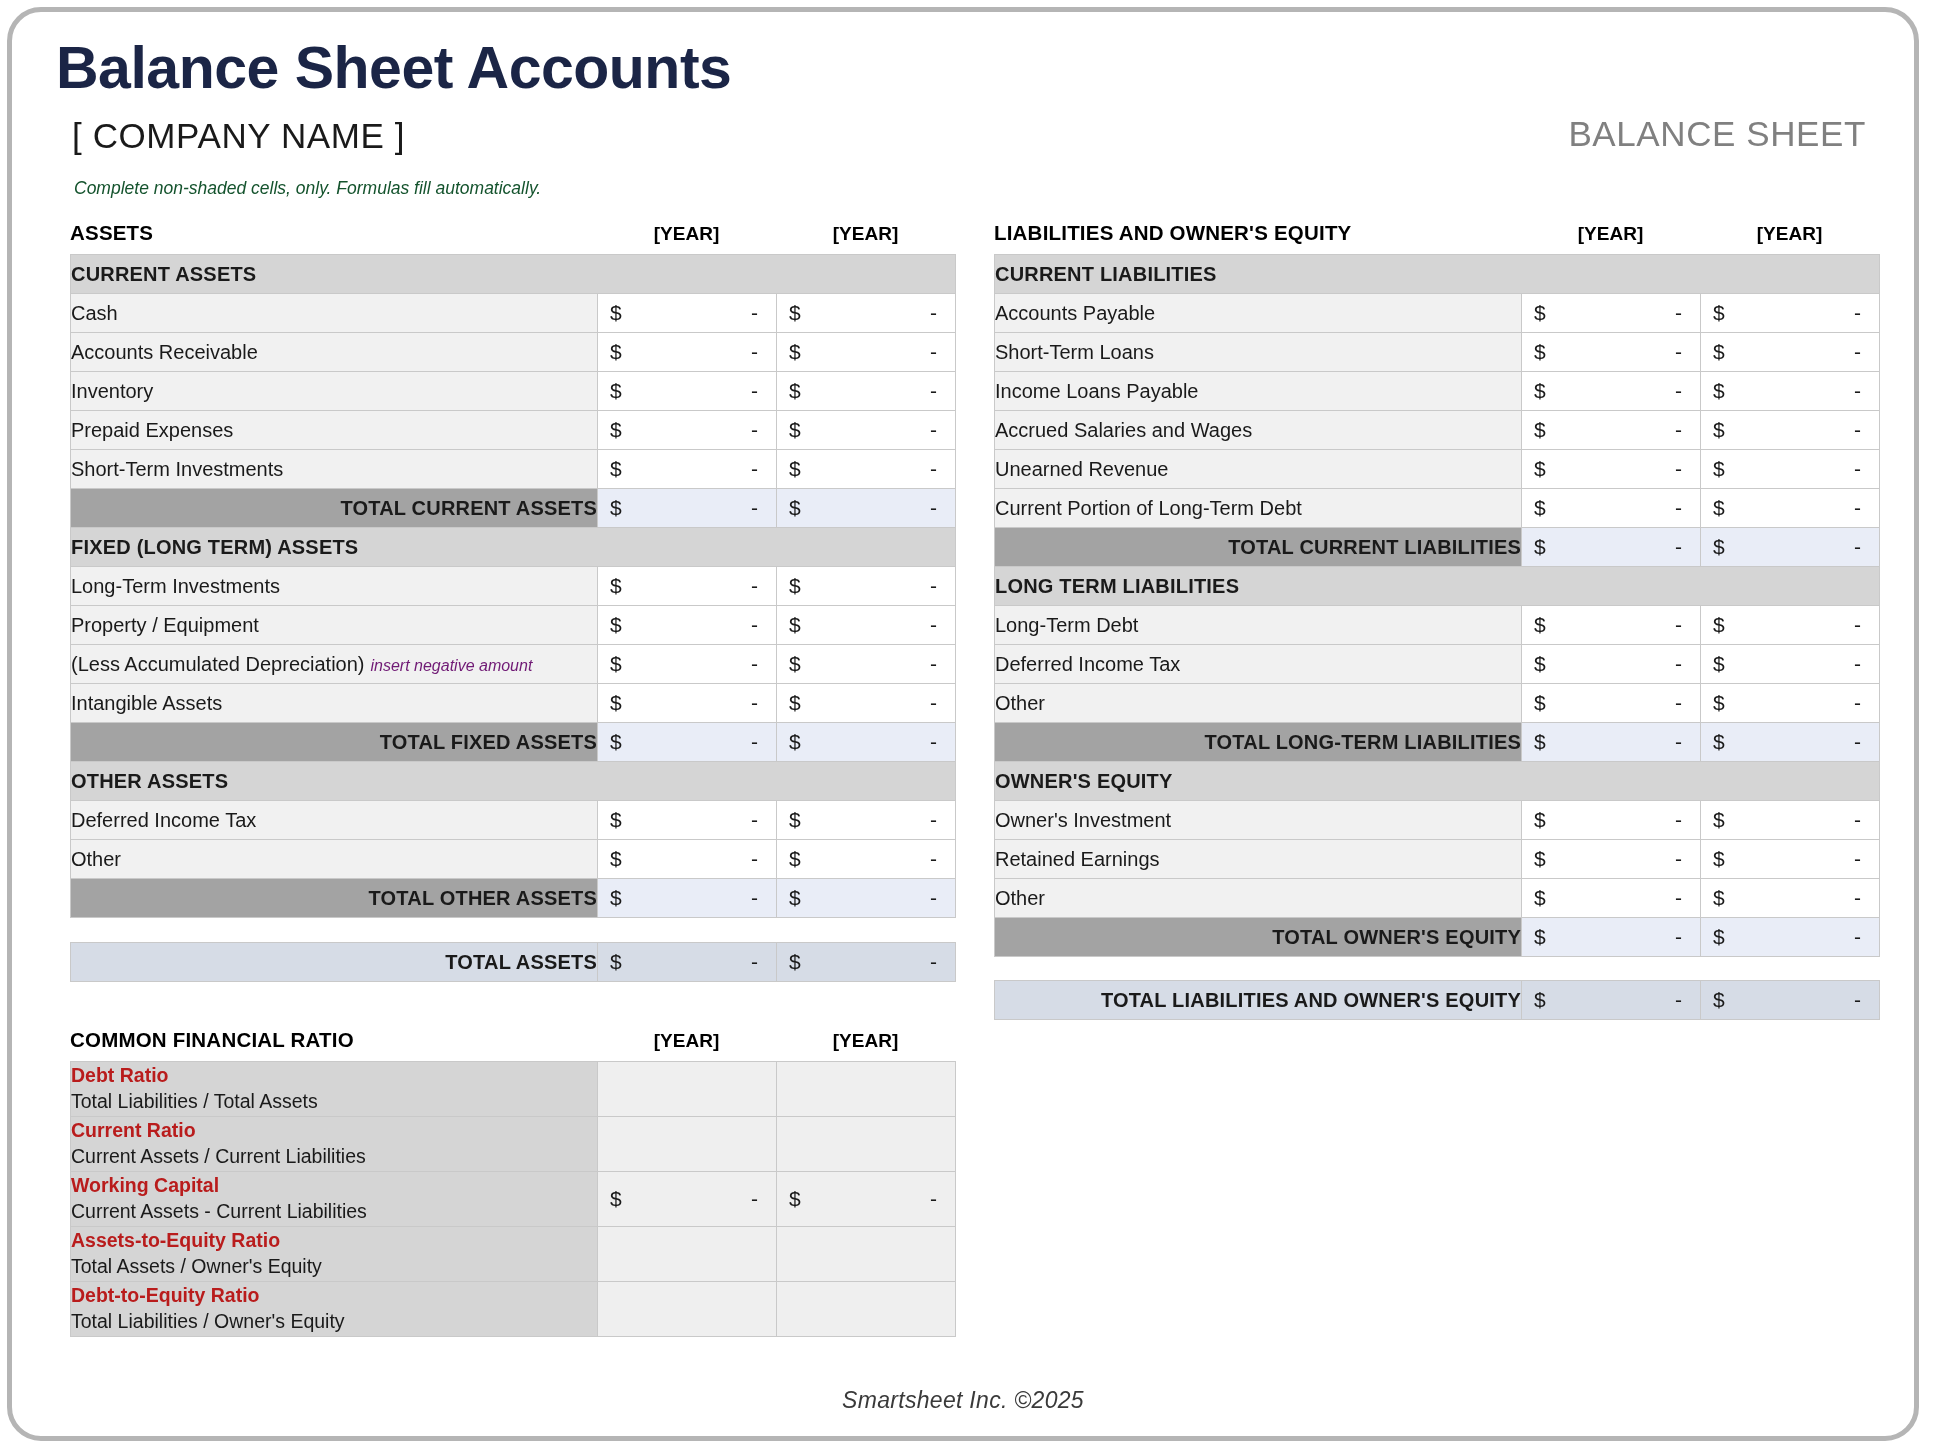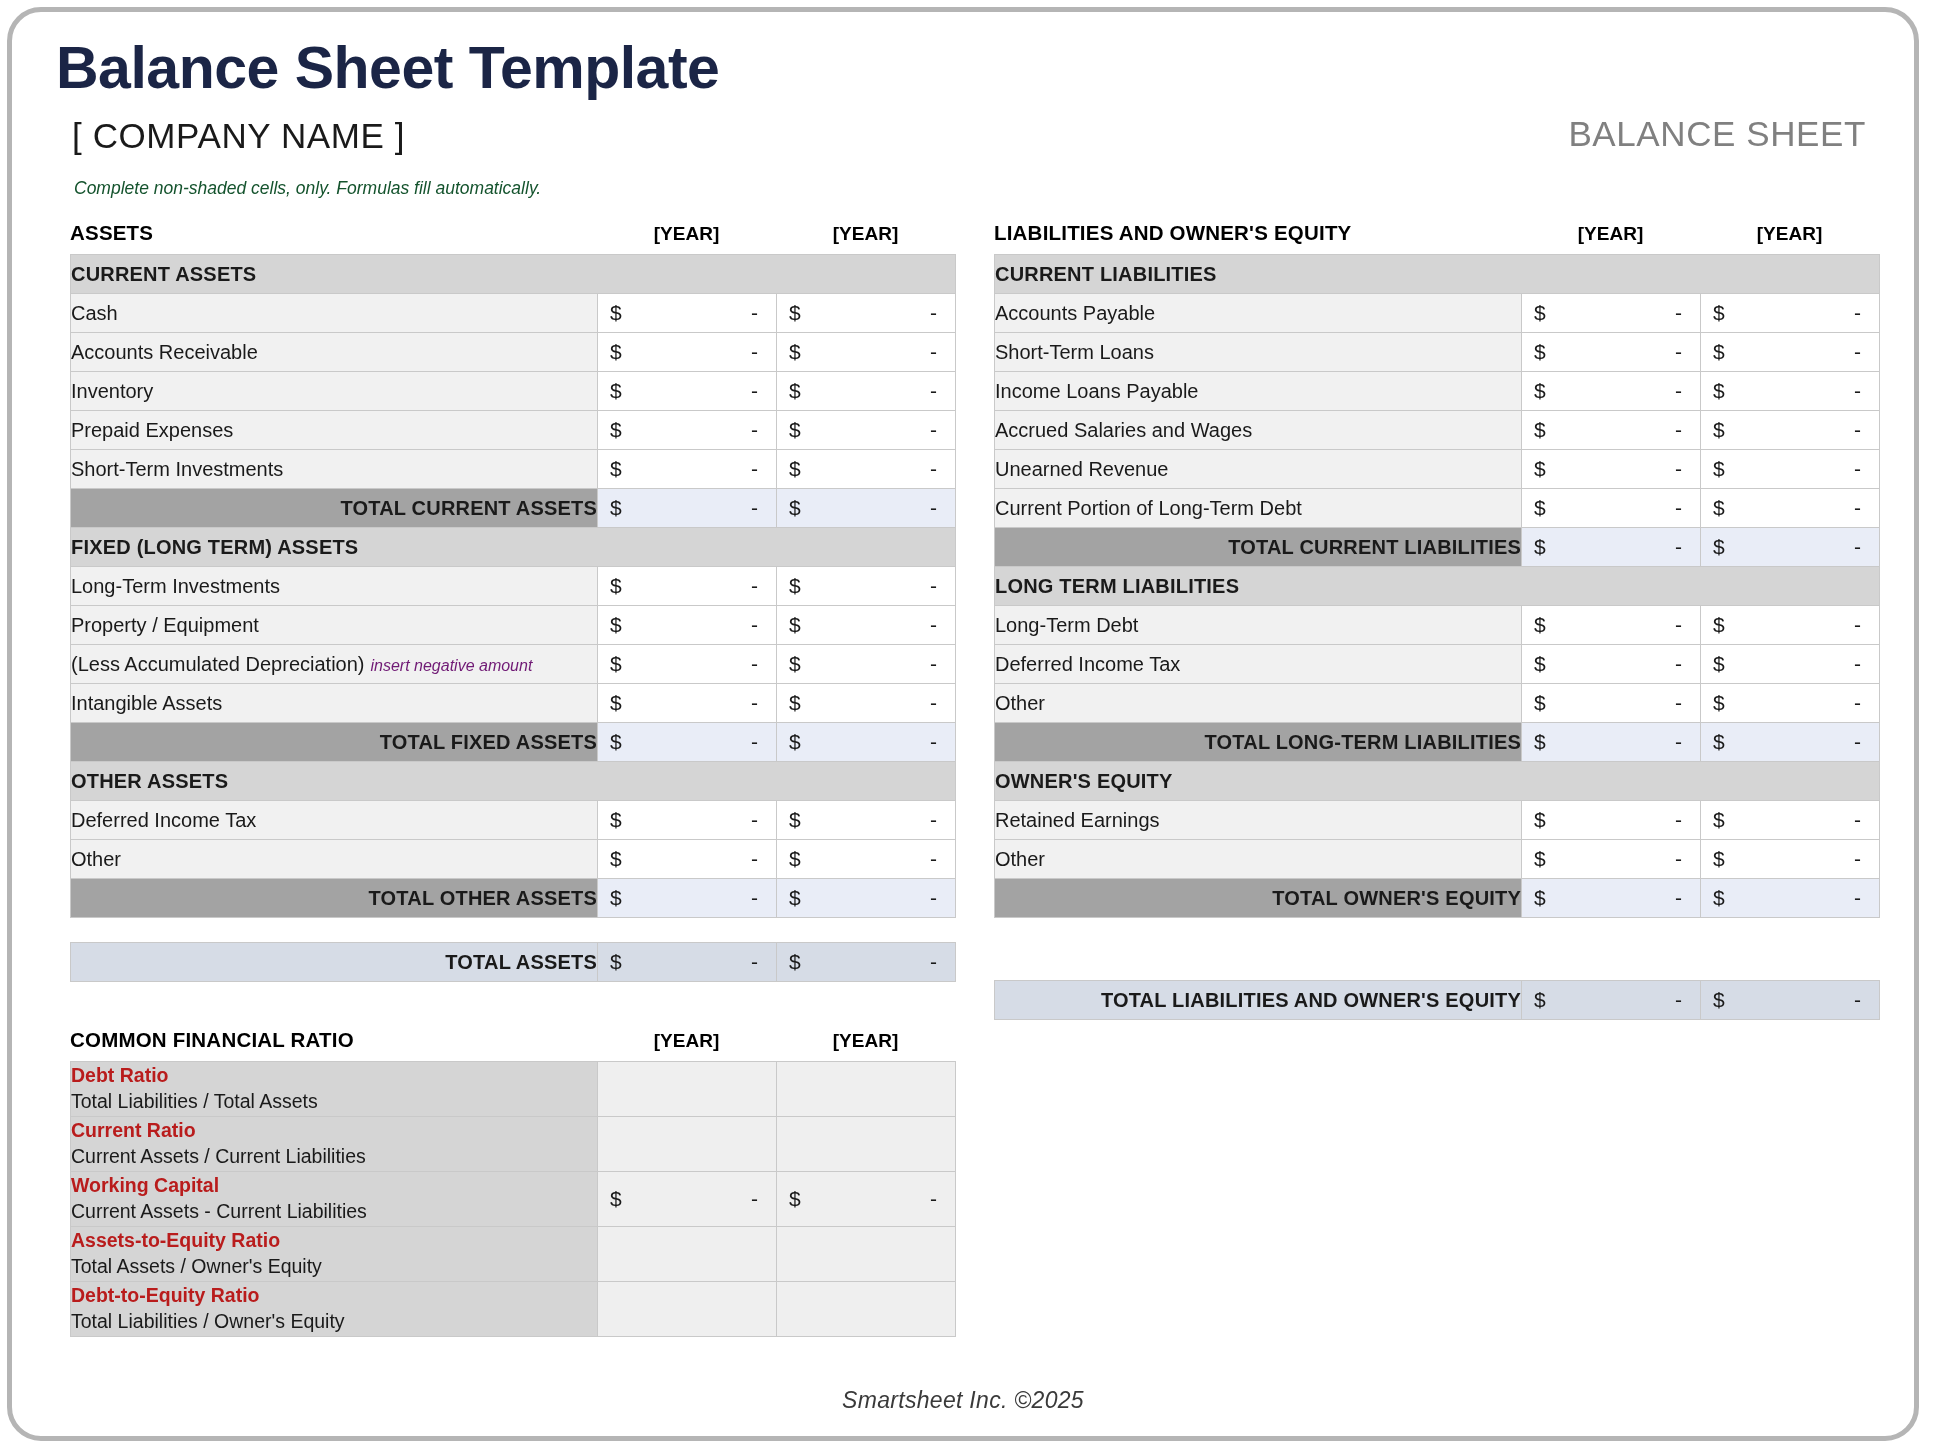--- a/index.html
+++ b/index.html
@@ -220,21 +220,21 @@
     color: #3a3a3a;
     letter-spacing: 0.3px;
   }
 </style>
 </head>
 <body>
 
 <div class="page-frame">
   <div class="page-inner">
 
-    <div class="doc-title">Balance Sheet Template</div>
+    <div class="doc-title">Balance Sheet Accounts</div>
     <div class="company-name">[ COMPANY NAME ]</div>
     <div class="doc-kicker">BALANCE SHEET</div>
     <div class="instruction">Complete non-shaded cells, only.  Formulas fill automatically.</div>
 
     <div class="block" id="assets-block" style="left:58px; top:203px; width:885px;">
       <div class="block-head">
         <div class="bh-title" style="width:527px;">ASSETS</div>
         <div class="bh-year" style="width:179px;">[YEAR]</div>
         <div class="bh-year" style="width:179px;">[YEAR]</div>
       </div>
@@ -676,20 +676,35 @@
                 <div class="money">
                   <span class="cur">$</span>
                   <span class="amt">-</span>
                 </div>
               </td>
             </tr>
             <tr>
               <td class="sect" colspan="3">OWNER'S EQUITY</td>
             </tr>
             <tr>
+              <td class="lbl">Owner's Investment</td>
+              <td class="val">
+                <div class="money">
+                  <span class="cur">$</span>
+                  <span class="amt">-</span>
+                </div>
+              </td>
+              <td class="val">
+                <div class="money">
+                  <span class="cur">$</span>
+                  <span class="amt">-</span>
+                </div>
+              </td>
+            </tr>
+            <tr>
               <td class="lbl">Retained Earnings</td>
               <td class="val">
                 <div class="money">
                   <span class="cur">$</span>
                   <span class="amt">-</span>
                 </div>
               </td>
               <td class="val">
                 <div class="money">
                   <span class="cur">$</span>

